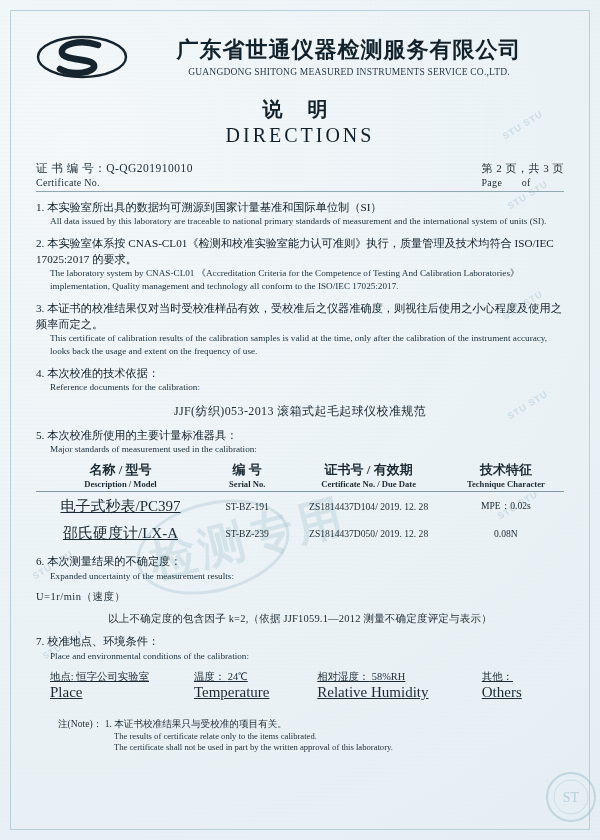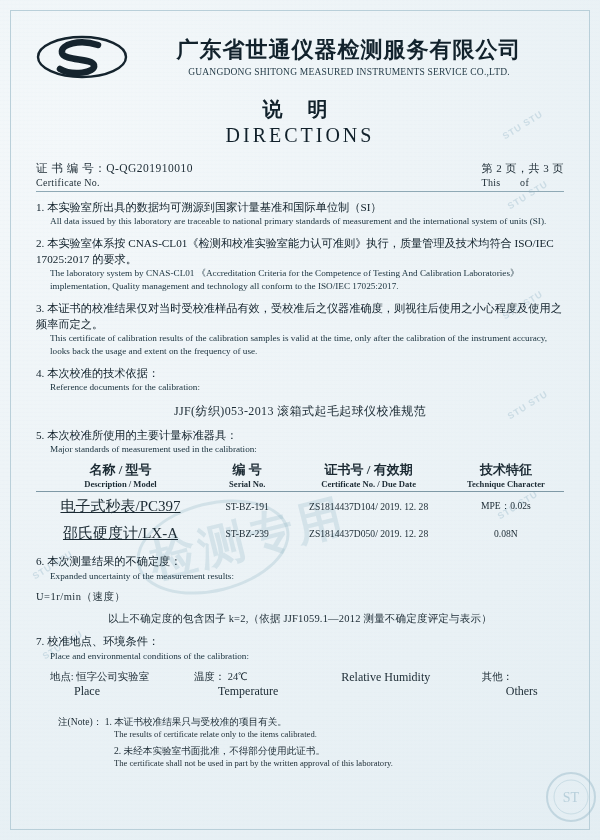--- a/index.html
+++ b/index.html
@@ -203,21 +203,21 @@
   }
 
   .envrow {
     display: flex;
     margin-top: 4px;
   }
   .envcell {
     flex: 1 1 0;
     font-size: 10.4px;
   }
-  .envcell .e2 { font-size: 12px; margin-left: 24px; }
+  .envcell .e2 { font-size: 15px; }
 
   .notes {
     margin-top: 16px;
     padding-left: 22px;
   }
   .notes .nline-cn { font-size: 9.6px; line-height: 1.4; }
   .notes .nline-en { font-size: 8.6px; line-height: 1.35; padding-left: 20px; font-family:"Liberation Serif", serif;}
   .notes .n2 { margin-top: 4px; }
   .note-head { display:inline-block; }
 
@@ -268,21 +268,21 @@
     <div class="certline">
       <div class="cert-left">
         <div class="l1">
           <span>证 书 编 号：</span><span>Q-QG201910010</span>
         </div>
         <div class="l2">Certificate No.</div>
       </div>
       <div class="cert-right">
         <div class="l1">第 2 页，共 3 页</div>
         <div class="l2">
-          <span>This</span>
+          <span>Page</span>
           &nbsp;&nbsp;&nbsp;&nbsp;&nbsp;
           <span>of</span>
         </div>
       </div>
     </div>
 
     <div class="item">
       <div class="cn">
         <span>1.</span>
         <span>本实验室所出具的数据均可溯源到国家计量基准和国际单位制（SI）</span>
@@ -370,46 +370,46 @@
       <div class="uncert-note">以上不确定度的包含因子 k=2,（依据 JJF1059.1—2012 测量不确定度评定与表示）</div>
     </div>
 
     <div class="item">
       <div class="cn">
         <span>7.</span>
         <span>校准地点、环境条件：</span>
       </div>
       <div class="en indent">Place and environmental conditions of the calibration:</div>
 
-      <div class="envrow indent" style="margin-top:8px;">
+      <div class="envrow indent" style="margin-top:8px;text-decoration:underline;">
         <div class="envcell" style="flex:0 0 28%">
           <div><span>地点:</span> <span>恒字公司实验室</span></div>
           <div class="e2">Place</div>
         </div>
         <div class="envcell" style="flex:0 0 24%">
           <div><span>温度：</span> <span>24℃</span></div>
           <div class="e2">Temperature</div>
         </div>
         <div class="envcell" style="flex:0 0 32%">
+          <div><span>相对湿度：</span> <span>58%RH</span></div>
           <div class="e2">Relative Humidity</div>
         </div>
         <div class="envcell" style="flex:0 0 16%">
           <div><span>其他：</span> <span></span></div>
           <div class="e2">Others</div>
         </div>
       </div>
     </div>
 
     <div class="notes">
       <div class="nline-cn">
         <span class="note-head">注(Note)：</span>
         <span>1. 本证书校准结果只与受校准的项目有关。</span>
       </div>
       <div class="nline-en" style="padding-left:56px;">The results of certificate relate only to the items calibrated.</div>
-      <div class="nline-cn n2" style="padding-left:56px;">2. 未经本实验室书面批准，不得部分使用此证书。</div>
       <div class="nline-en" style="padding-left:56px;">The certificate shall not be used in part by the written approval of this laboratory.</div>
     </div>
 
   </div>
 
   <div class="stamp">
     <svg width="58" height="58" viewBox="0 0 58 58" aria-hidden="true">
       <circle cx="29" cy="29" r="24" fill="none" stroke="rgba(150,185,200,0.45)" stroke-width="2"></circle>
       <circle cx="29" cy="29" r="17" fill="none" stroke="rgba(150,185,200,0.35)" stroke-width="1"></circle>
       <text x="29" y="34" text-anchor="middle" font-size="14" fill="rgba(140,178,195,0.5)" font-family="Liberation Serif, serif">ST</text>

